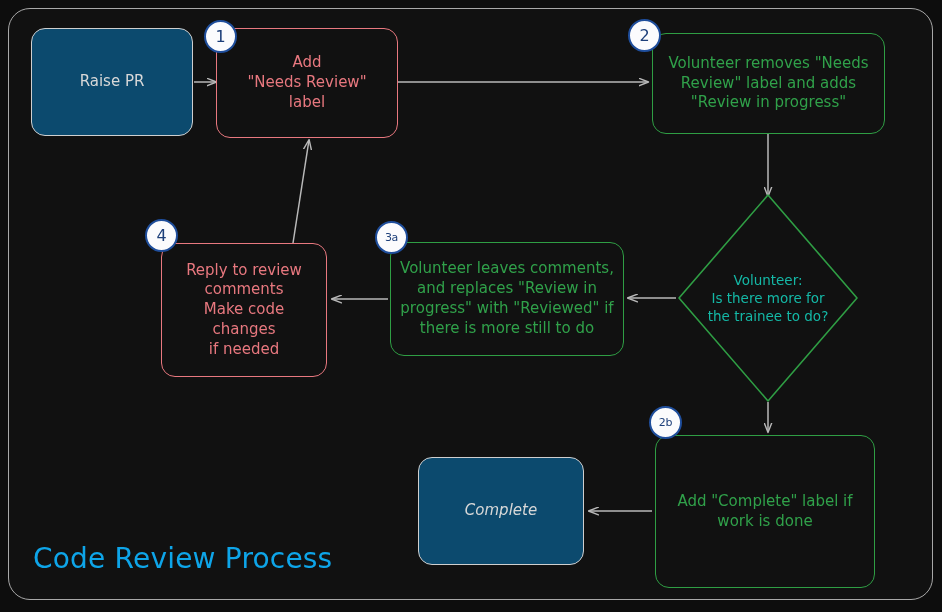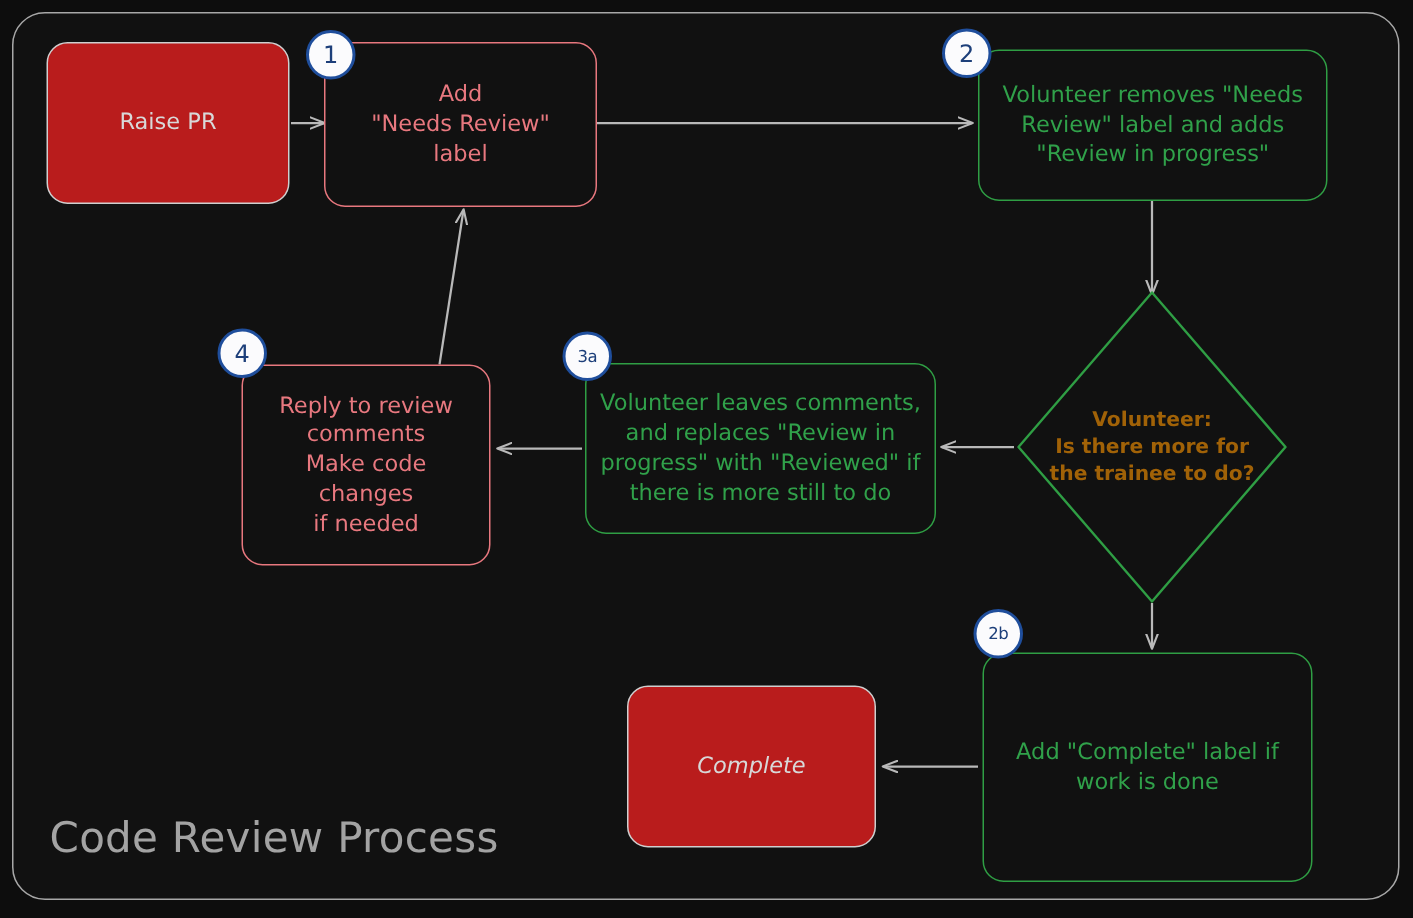--- a/index.html
+++ b/index.html
@@ -43,21 +43,21 @@
     text-align: center;
     border-radius: 14px;
     border-width: 1.6px;
     border-style: solid;
     line-height: 1.32;
     padding: 4px 8px;
   }
   .node-neutral {
     border-color: #cfcfcf;
     color: #d8d8d8;
-    background: #b91c1c;
+    background: #0c4a6e;
     font-size: 15px;
   }
   .node-red {
     border-color: #e8787f;
     color: #e8787f;
     background: #111111;
     font-size: 15px;
   }
   .node-green {
     border-color: #2f9e44;
@@ -77,25 +77,24 @@
     width: 180px;
     height: 210px;
   }
   #decision .diamond-text {
     position: absolute;
     left: 0;
     top: 50%;
     transform: translateY(-50%);
     width: 180px;
     text-align: center;
-    color: #a16207;
+    color: #14b8a6;
     font-size: 13.5px;
     line-height: 1.35;
     white-space: pre-line;
-    font-weight: bold;
   }
   
   .badge {
     position: absolute;
     width: 33px;
     height: 33px;
     border-radius: 50%;
     background: #fbfbfd;
     border: 2.4px solid #1f4e9c;
     color: #1d3f7a;
@@ -106,21 +105,21 @@
     font-weight: 400;
     box-sizing: border-box;
     z-index: 5;
   }
   .badge.wide { font-size: 11px; letter-spacing: -0.3px; }
   
   #diagram-title {
     position: absolute;
     left: 33px;
     top: 542px;
-    color: #a3a3a3;
+    color: #0ea5e9;
     font-size: 28px;
     letter-spacing: 0.2px;
   }
 </style>
 </head>
 <body>
 
 <div id="canvas">
 
   <div id="frame"></div>

